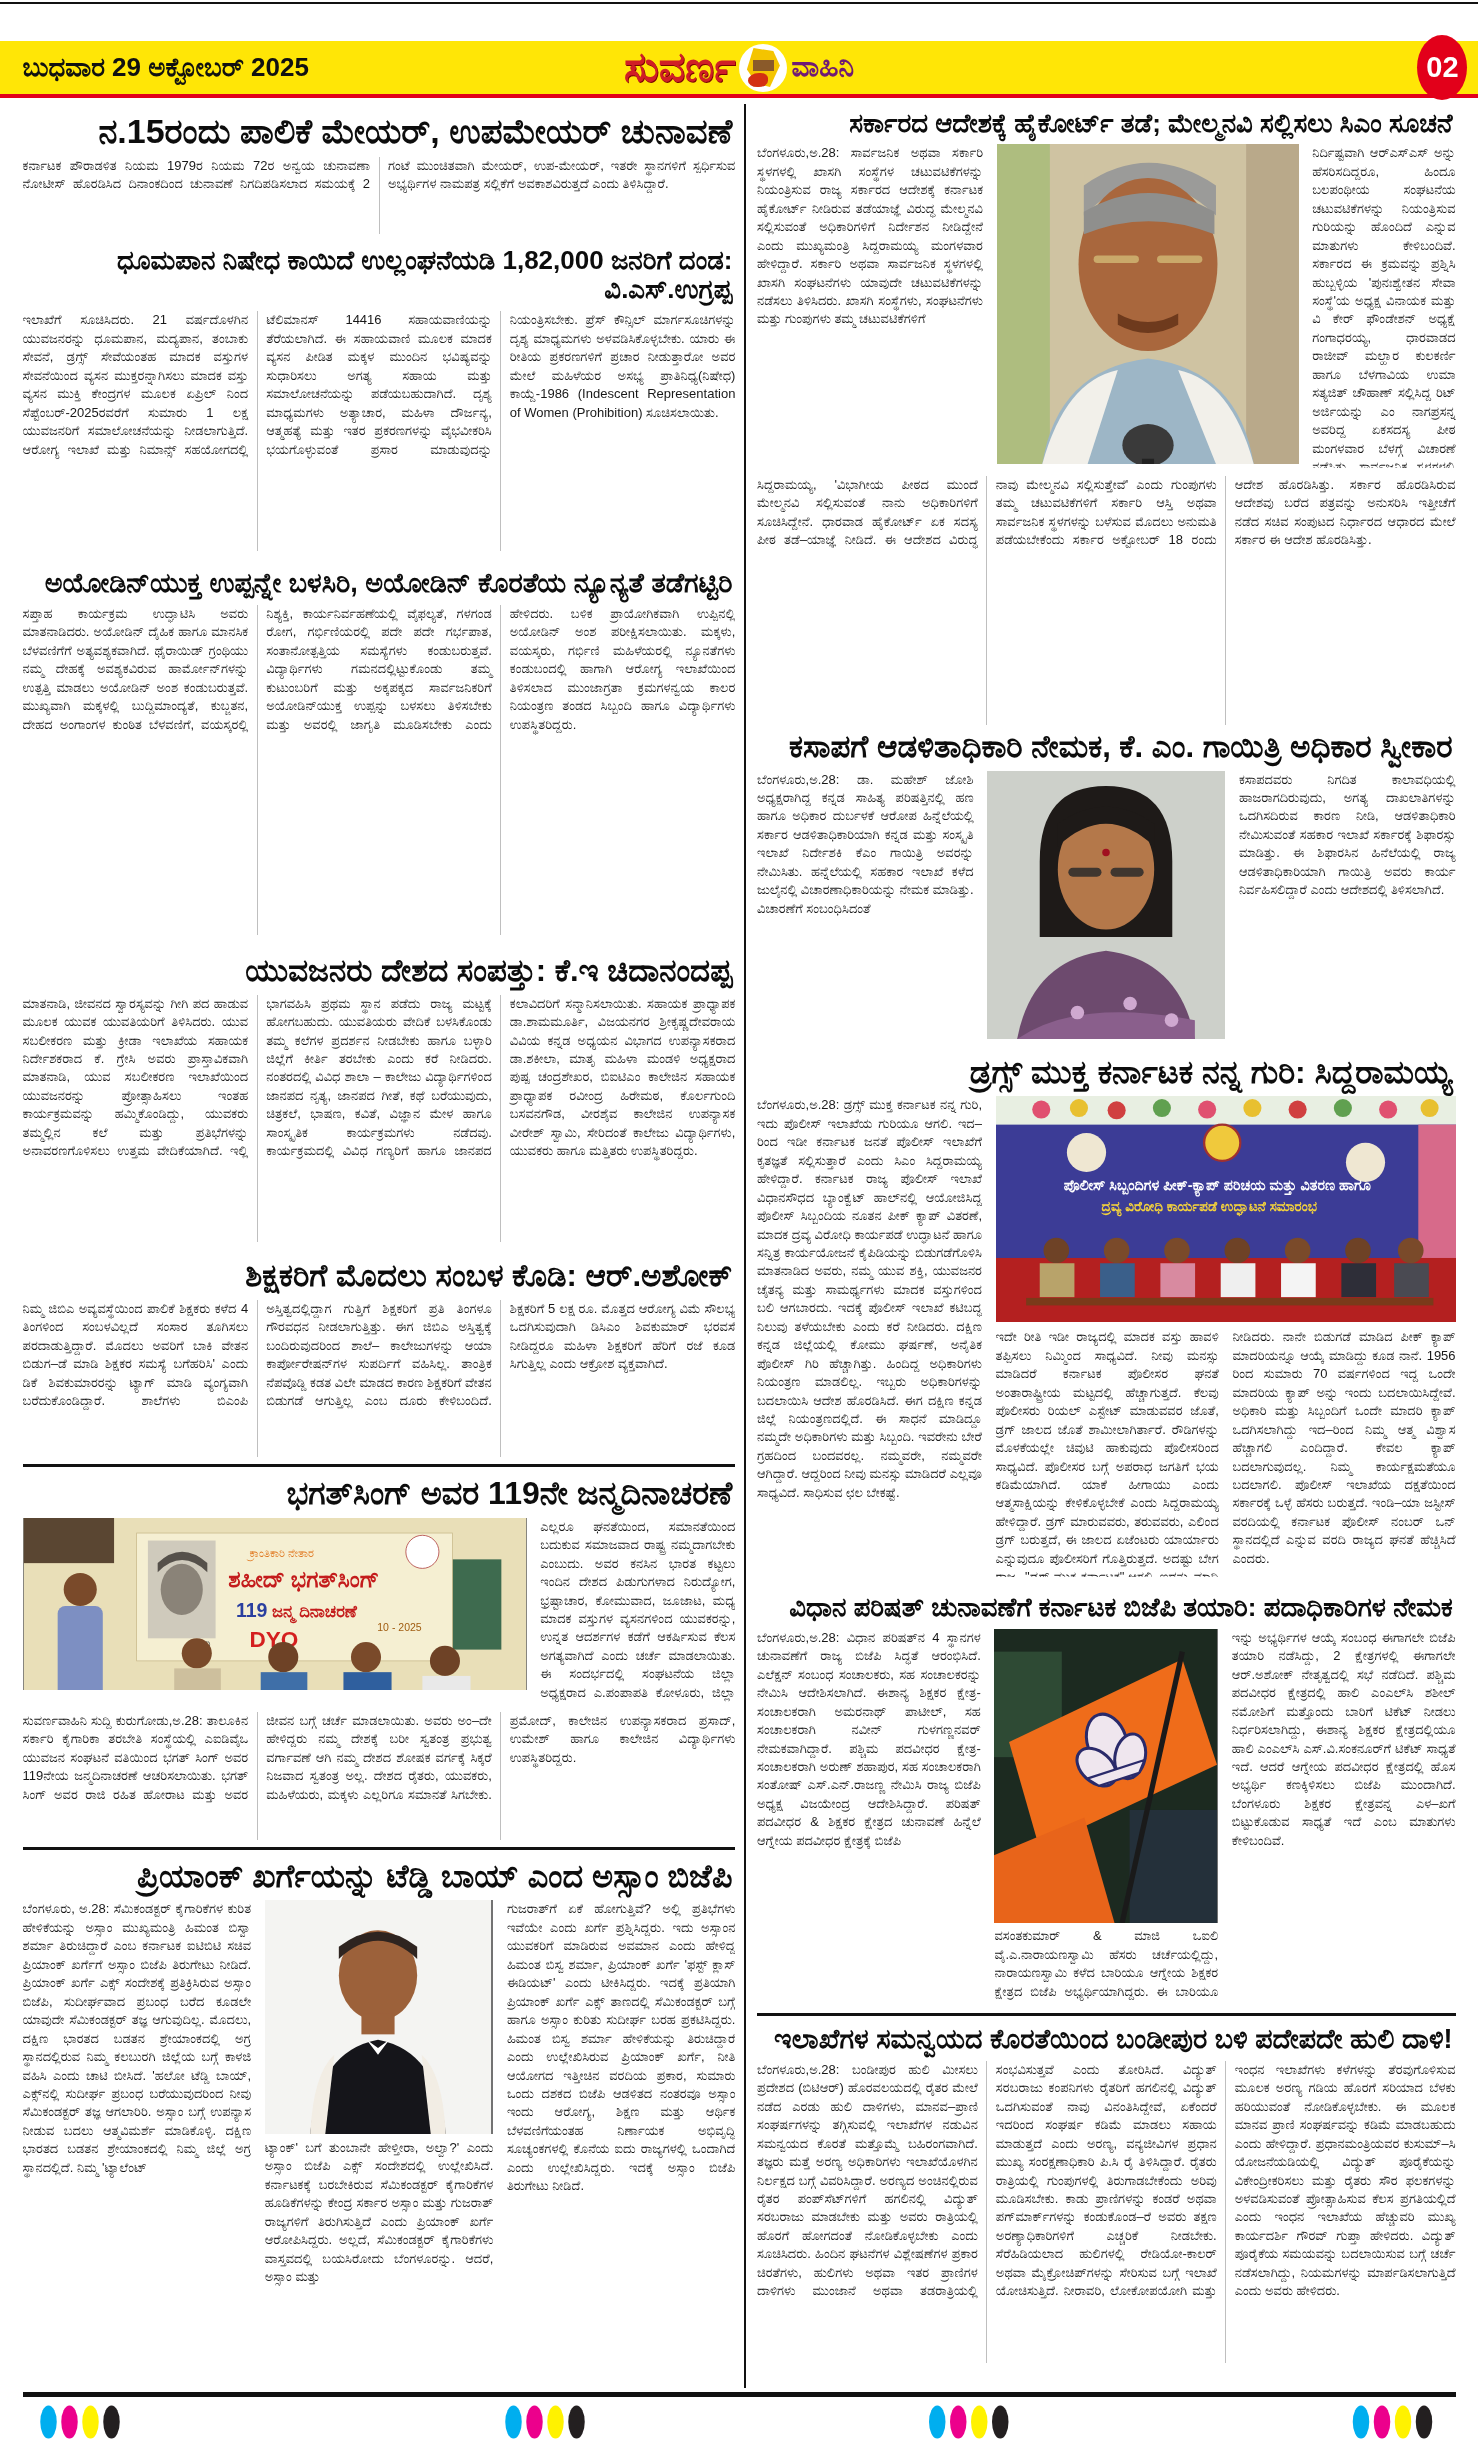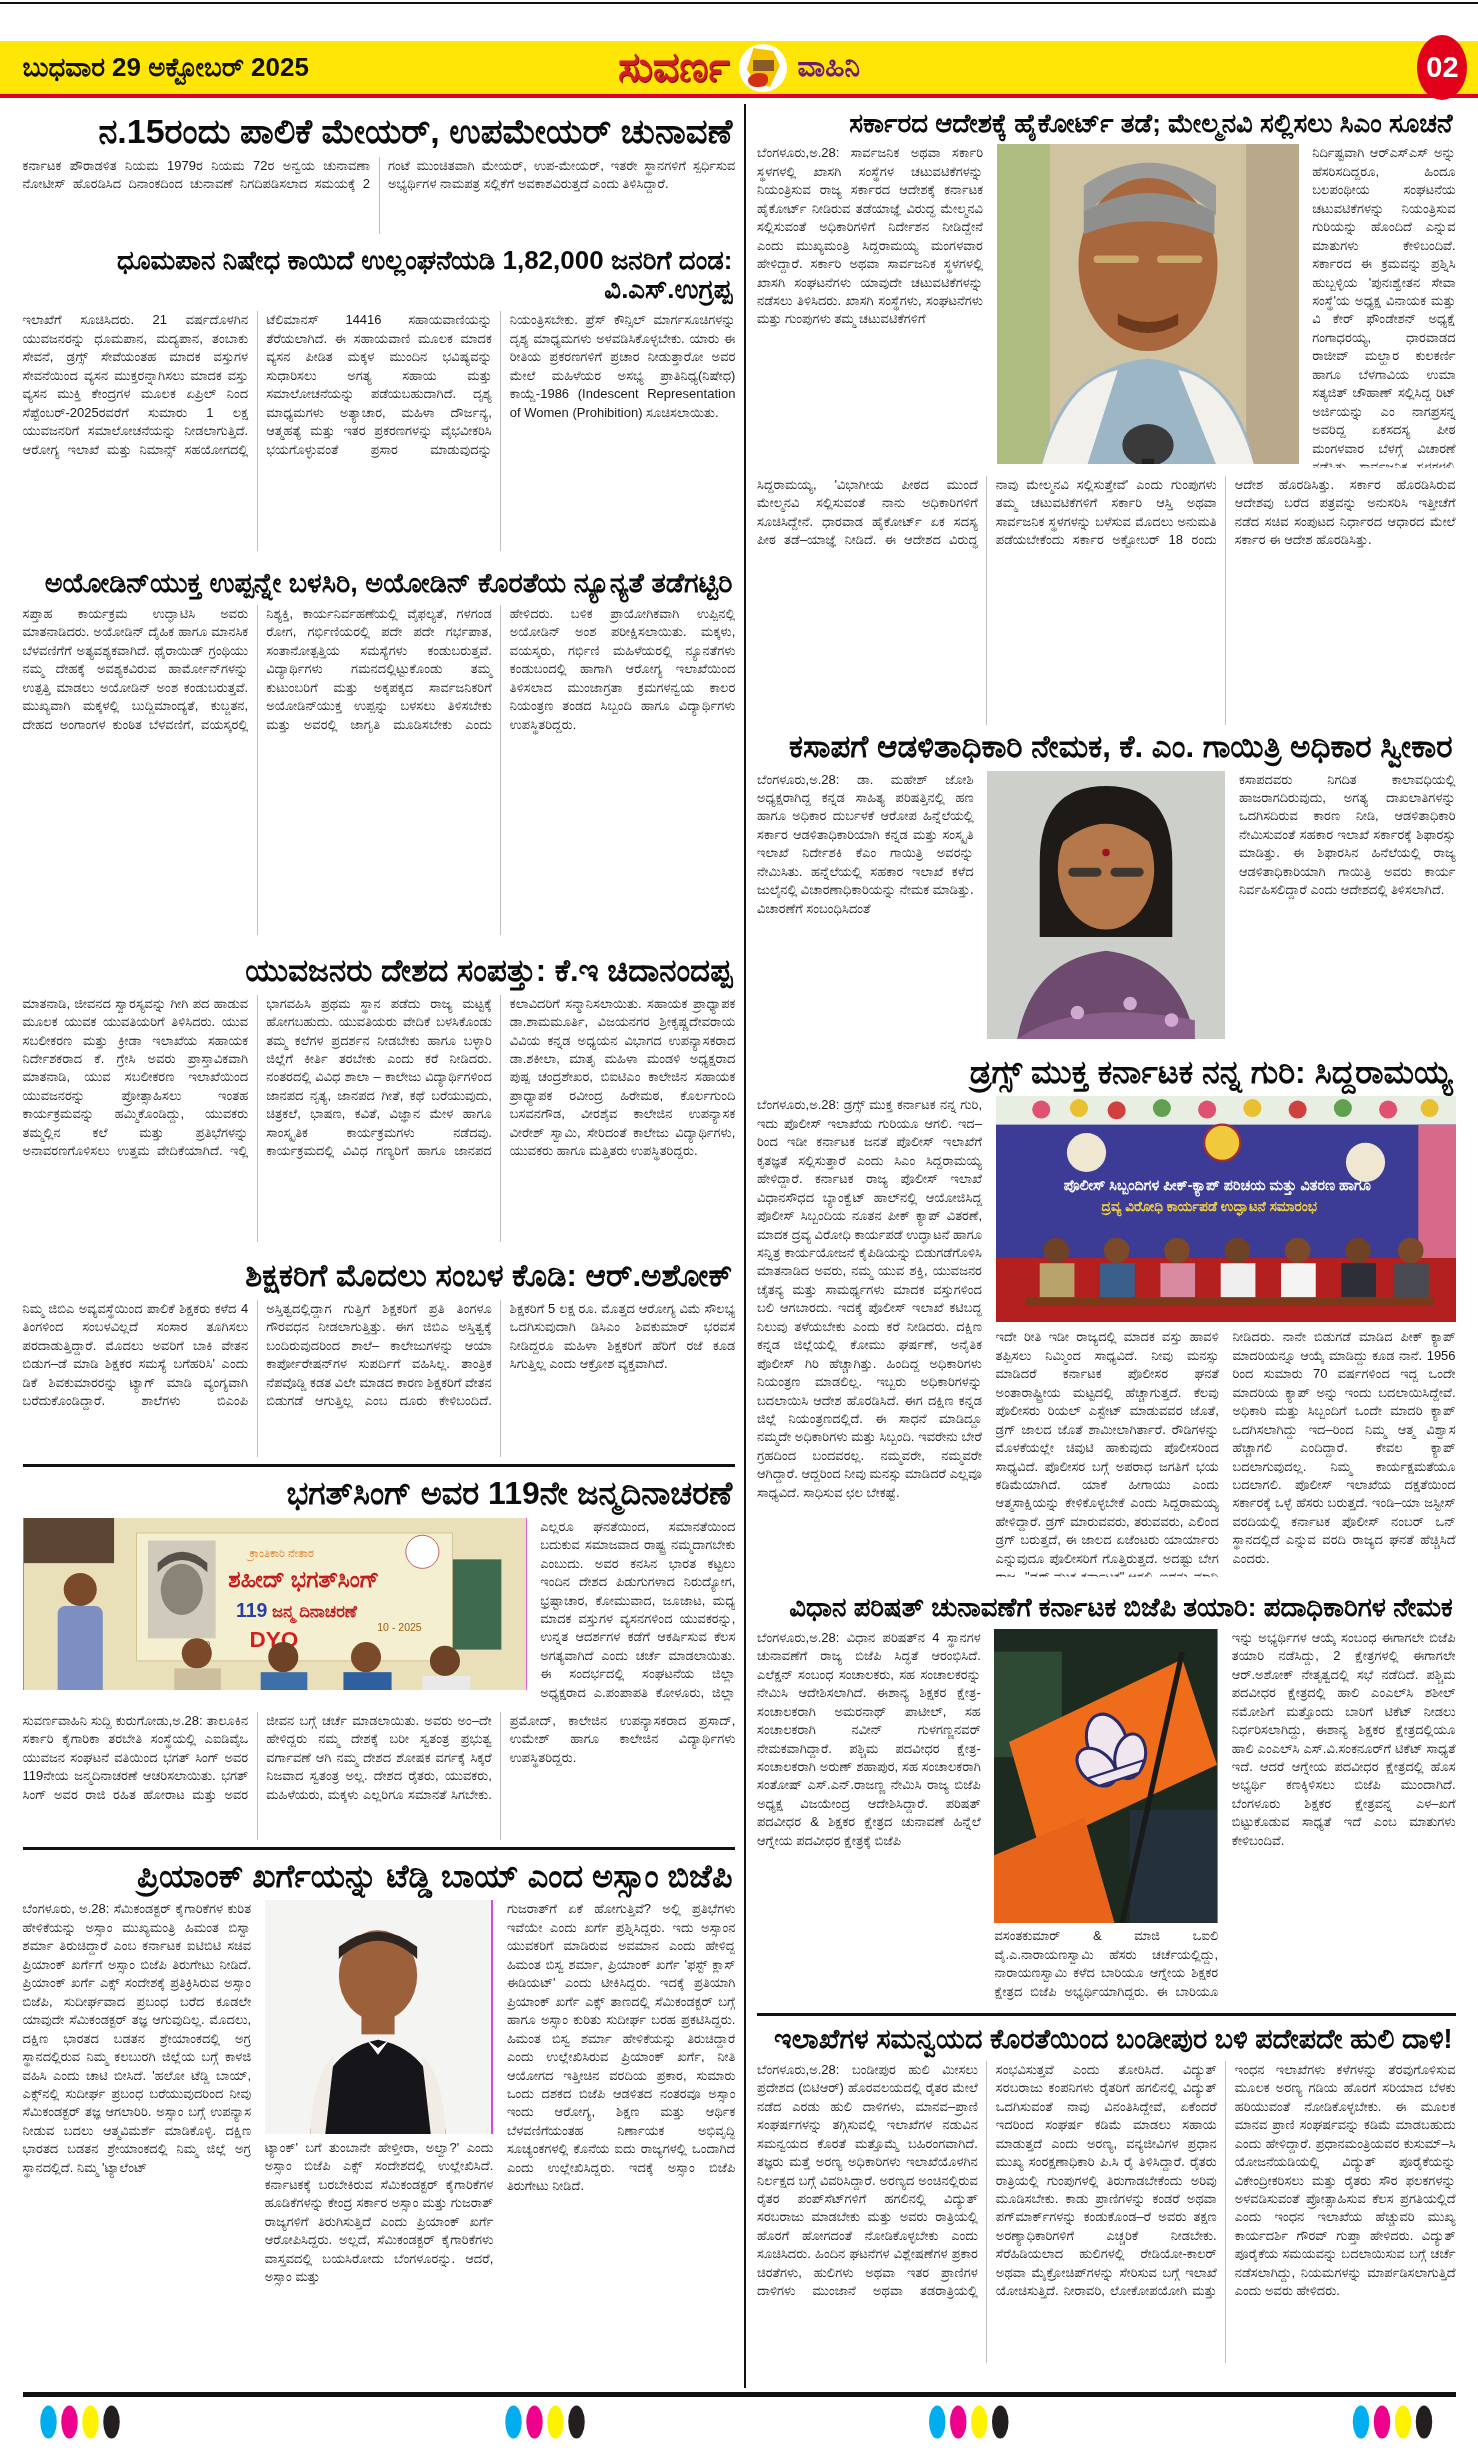--- a/index.html
+++ b/index.html
@@ -3,21 +3,21 @@
 <meta charset="utf-8">
 <style>
   html,body{margin:0;padding:0;background:#fff;}
   #page{position:relative;width:1478px;height:2462px;background:#fff;overflow:hidden;
         font-family:"Liberation Sans","DejaVu Sans",sans-serif;color:#1a1a1a;}
   .topline{position:absolute;top:1.5px;left:0;width:100%;height:2.3px;background:#111;}
   
   .band{position:absolute;top:41px;left:0;width:100%;height:53px;background:#ffe606;
         display:flex;align-items:center;}
   .band-date{position:absolute;left:22.6px;font-size:26px;font-weight:bold;color:#111;}
-  .band-center{position:absolute;left:0;right:0;text-align:center;display:flex;justify-content:center;align-items:center;gap:10px;}
+  .band-center{position:absolute;left:0;right:0;text-align:center;display:flex;justify-content:center;align-items:center;gap:4px;}
   .mast-red{font-size:41px;font-weight:bold;color:#d01f26;text-shadow:0.8px 0.8px 0 #7a0000;}
   .mast-black{font-size:28px;font-weight:bold;color:#701a75;text-align:right;}
   .mast-logo{width:48px;height:48px;border-radius:50%;background:#fff;position:relative;overflow:hidden;flex:0 0 auto;}
   .mast-logo .map{position:absolute;left:7.5px;top:4.5px;width:33px;height:39px;background:#f4c400;
         clip-path:polygon(20% 0,80% 8%,100% 45%,70% 100%,30% 92%,0 55%);}
   .mast-logo .soudha{position:absolute;left:13.6px;top:16.6px;width:21px;height:10.6px;background:#8a5a2a;}
   .mast-logo .flame{position:absolute;left:9px;bottom:4.5px;width:19.6px;height:13.6px;background:#d32f12;border-radius:60% 40% 50% 50%;}
   .pageno{position:absolute;right:10.6px;top:-6px;width:50px;height:65px;background:#e2001a;border-radius:50%;
           display:flex;align-items:center;justify-content:center;color:#fff;font-size:29px;font-weight:bold;}
   .redrule{position:absolute;top:94px;left:0;width:100%;height:3.8px;background:#e2001a;}
@@ -28,21 +28,21 @@
   .headline{font-weight:bold;color:#0d0d0d;text-align:right;line-height:1.15;margin:7.5px 3px 6px 3px;}
   .h1{font-size:34px;} .h2{font-size:26px;} .h3{font-size:27px;} .h4{font-size:31px;} .h5{font-size:32px;}
   .body{font-size:13px;line-height:1.42;text-align:justify;color:#181818;overflow:hidden;}
   .c2{column-count:2;column-gap:18px;column-rule:0.8px solid #bfbfbf;}
   .c3{column-count:3;column-gap:18px;column-rule:0.8px solid #bfbfbf;}
   .thick{border:none;border-top:3.8px solid #111;margin:7.5px 0;}
   .bluebox{width:339px;height:68px;background:#1d3b96;color:#fff;font-size:35px;font-weight:bold;
            display:flex;align-items:center;padding-left:16.6px;margin:4.5px 0 3px 0;}
   .row{display:flex;gap:13.6px;}
   .colflex{flex:1 1 0;}
-  .photo{background:#d946ef;overflow:hidden;flex:0 0 auto;}
+  .photo{background:#737373;overflow:hidden;flex:0 0 auto;}
   svg text{font-family:"Liberation Sans","DejaVu Sans",sans-serif;}
 </style>
 </head>
 <body>
 
 <div id="page">
   <div class="topline"></div>
 
   <div class="band">
     <div class="band-date">ಬುಧವಾರ 29 ಅಕ್ಟೋಬರ್ 2025</div>

